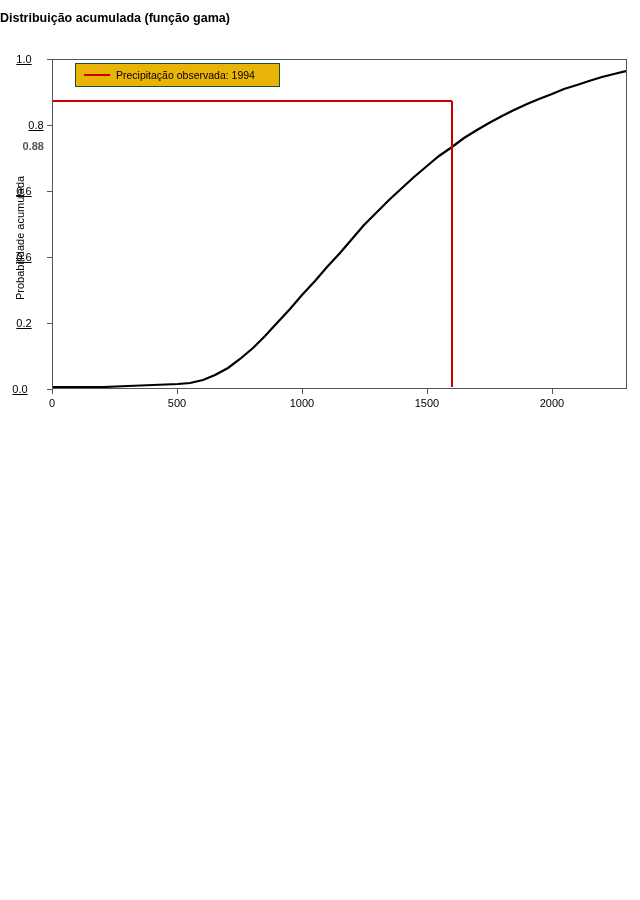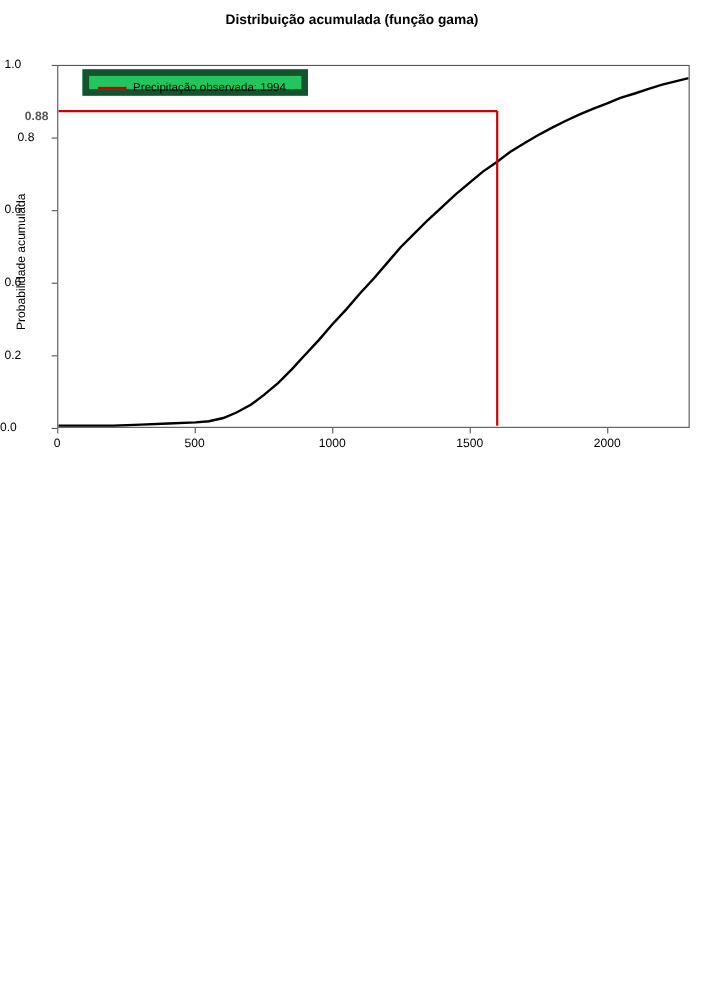--- a/index.html
+++ b/index.html
@@ -20,21 +20,21 @@
     left: 0;
     width: 640px;
   }
   #panel-top { top: 0; height: 452px; }
   #panel-bottom { top: 452px; height: 448px; }
 
   .title-block {
     position: absolute;
     left: 0;
     width: 640px;
-    text-align: center;
+    text-align: left;
     font-size: 12.5px;
     font-weight: bold;
     line-height: 16px;
   }
   #title-top { top: 10px; }
 
   .plot-frame {
     position: absolute;
     border: 1px solid #555555;
     box-sizing: border-box;
@@ -60,22 +60,23 @@
   .xlabel {
     position: absolute;
     font-size: 11px;
     text-align: center;
   }
   #xlabel-top { left: 52px; top: 431px; width: 575px; }
 
   .tick-label-y {
     position: absolute;
     font-size: 11px;
-    text-align: left;
+    text-align: center;
     width: 40px;
+    text-decoration: underline;
   }
   .tick-label-x {
     position: absolute;
     font-size: 11px;
     text-align: center;
     width: 60px;
   }
   .tick {
     position: absolute;
     background: #555555;
@@ -83,26 +84,27 @@
   .tick-y { width: 5px; height: 1px; }
   .tick-x { width: 1px; height: 5px; }
 
   .highlight-label {
     position: absolute;
     font-size: 11px;
     font-weight: bold;
     color: #555555;
     text-align: right;
     width: 40px;
+    margin-top: 40px;
   }
 
   .legend {
     position: absolute;
-    background: #22c55e;
-    border: 6px solid #14532d;
+    background: #eab308;
+    border: 1px solid #14532d;
     font-size: 10.5px;
     box-sizing: border-box;
   }
   #legend-top {
     left: 75px;
     top: 63px;
     width: 205px;
     height: 24px;
     padding: 0;
   }

